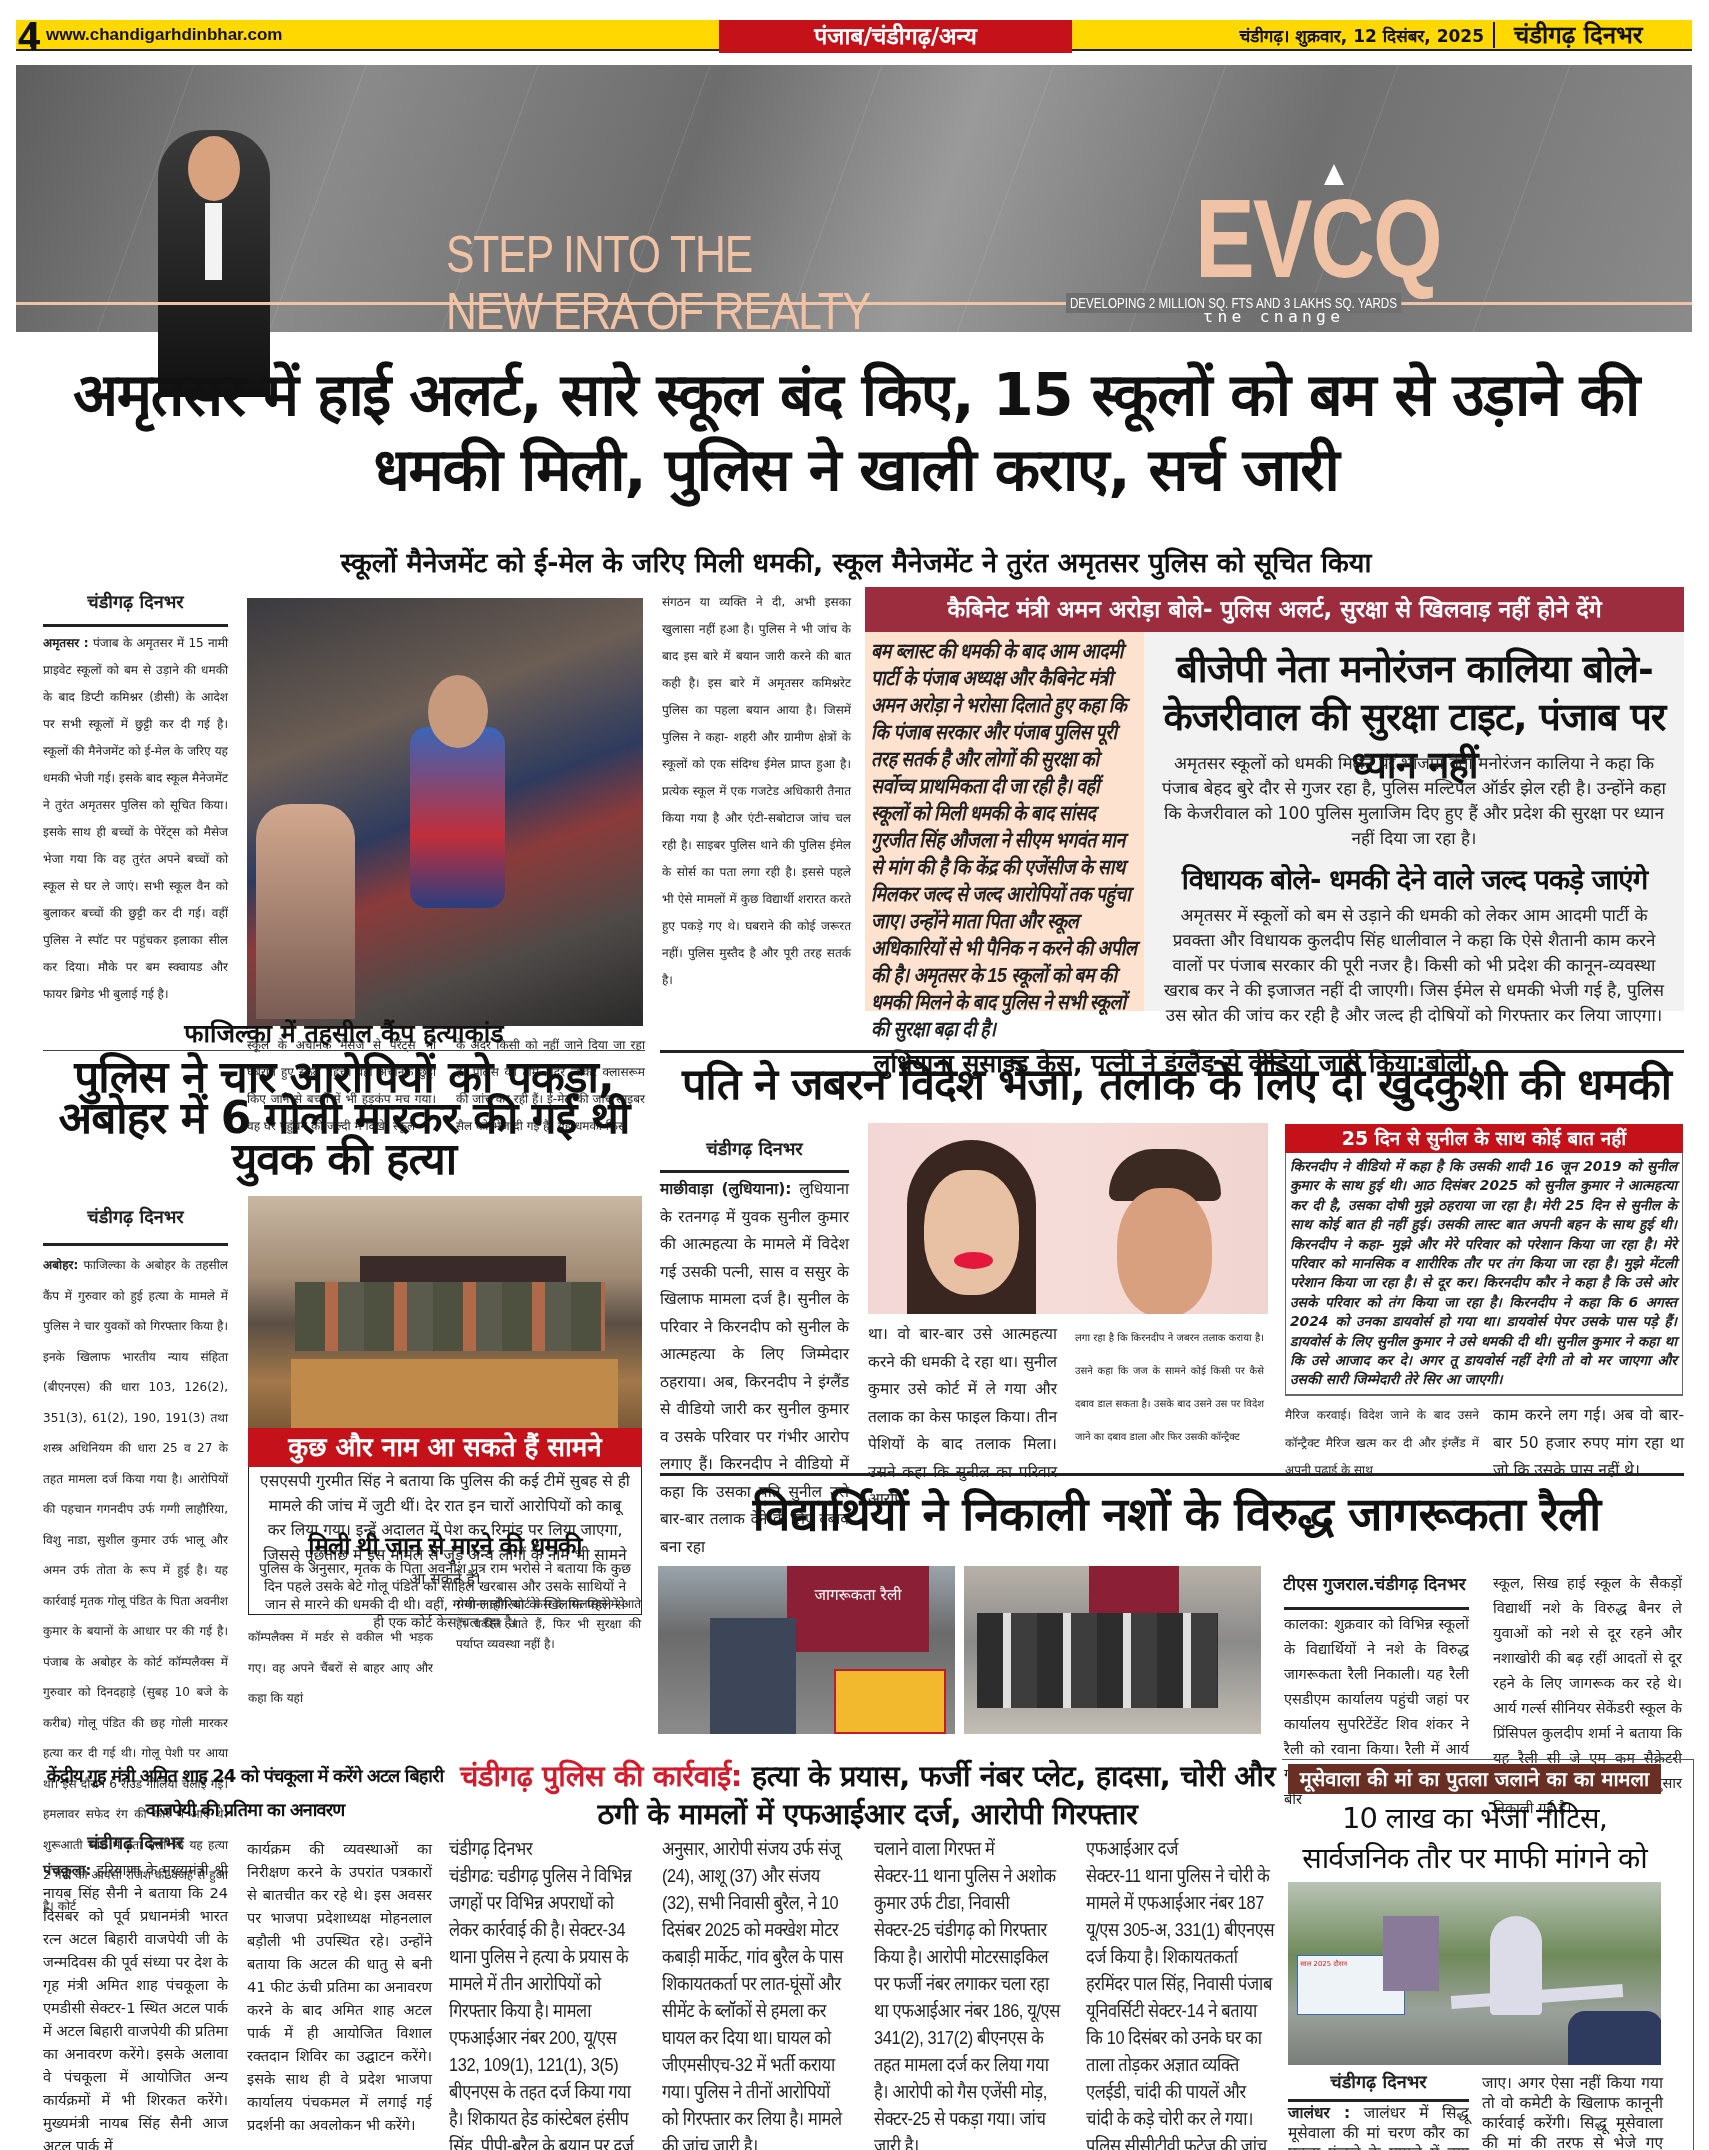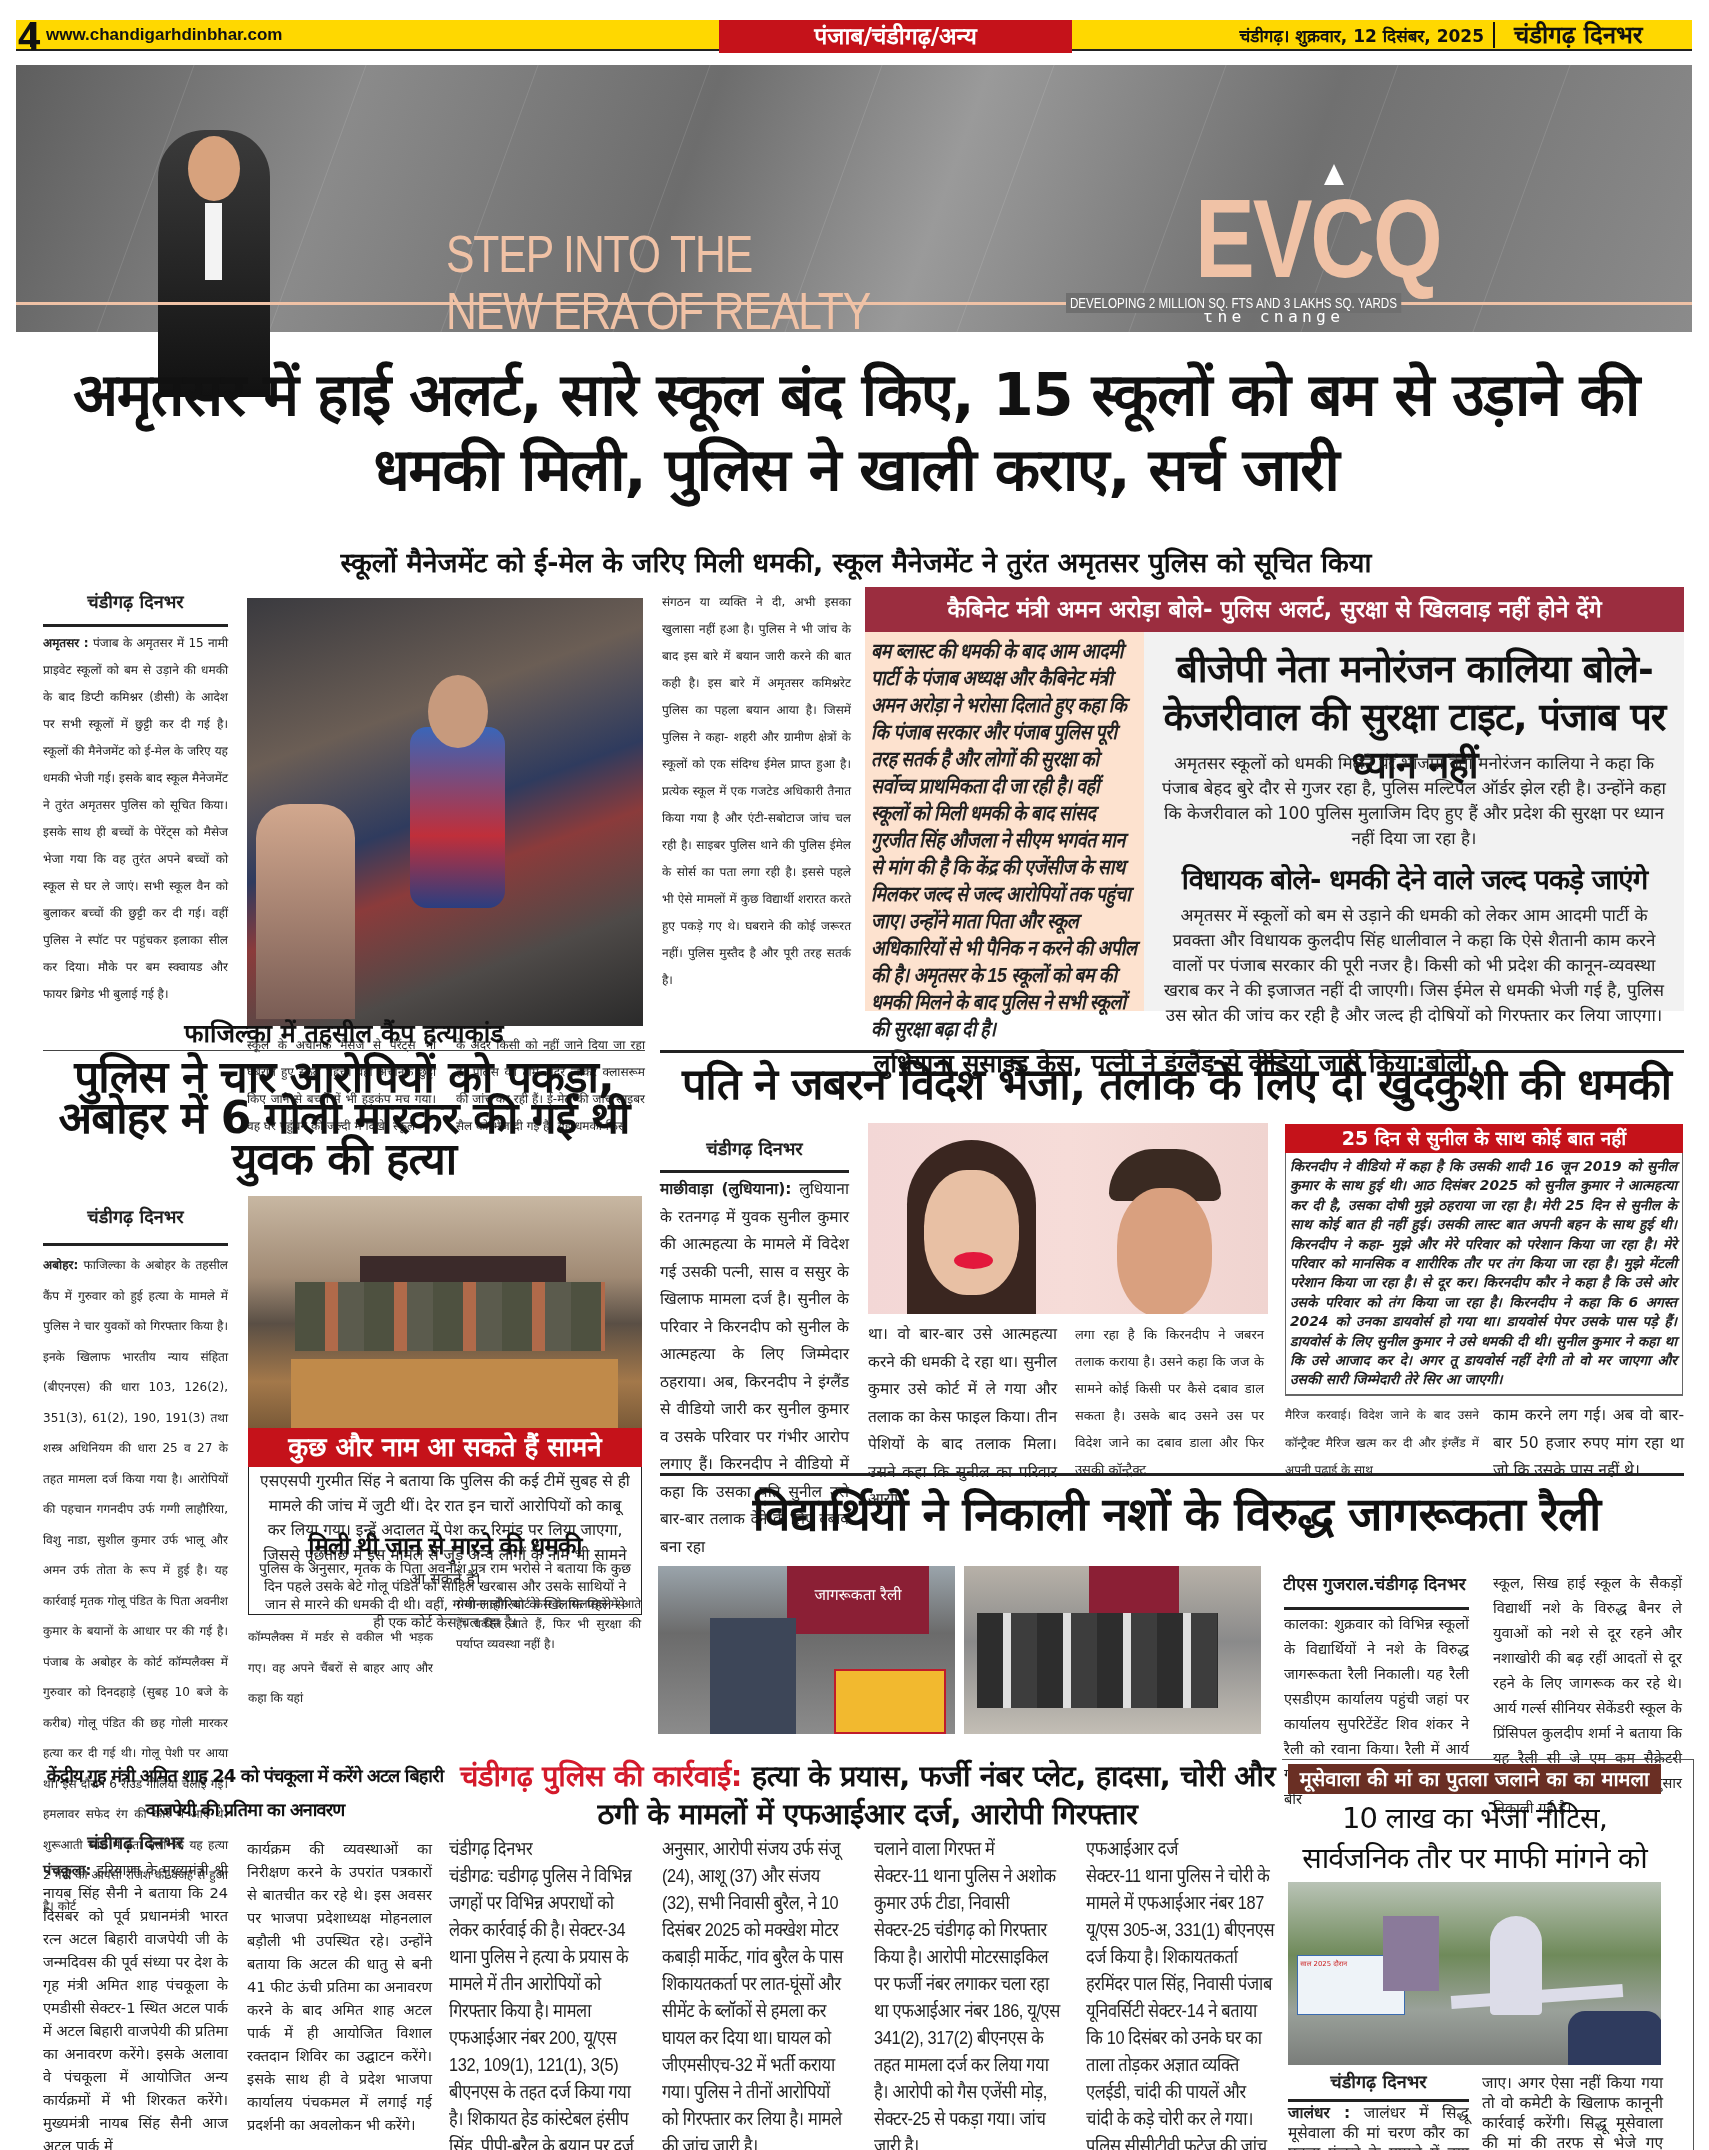--- a/index.html
+++ b/index.html
@@ -130,31 +130,31 @@
 <div class="abs hr" style="left:660px;top:1170px;width:189px;height:3px"></div>
 <div class="abs col" style="left:660px;top:1176px;width:189px;font-size:15.5px;line-height:27.5px"><b>माछीवाड़ा (लुधियाना):</b> <span>लुधियाना के रतनगढ़ में युवक सुनील कुमार की आत्महत्या के मामले में विदेश गई उसकी पत्नी, सास व ससुर के खिलाफ मामला दर्ज है। सुनील के परिवार ने किरनदीप को सुनील के आत्महत्या के लिए जिम्मेदार ठहराया। अब, किरनदीप ने इंग्लैंड से वीडियो जारी कर सुनील कुमार व उसके परिवार पर गंभीर आरोप लगाए हैं। किरनदीप ने वीडियो में कहा कि उसका पति सुनील उसे बार-बार तलाक देने के लिए दबाव बना रहा</span></div>
 <div class="abs photo" style="left:868px;top:1123px;width:400px;height:191px;background:linear-gradient(90deg,#f3d7d6,#f6dcd8 50%,#f0d4d0)">
   <div class="abs" style="left:39px;top:17px;width:129px;height:181px;background:#3a2620;border-radius:65px 65px 0 0"></div>
   <div class="abs" style="left:56px;top:47px;width:95px;height:125px;background:#e8c0a4;border-radius:45%"></div>
   <div class="abs" style="left:86px;top:129px;width:39px;height:17px;background:#e3183c;border-radius:50%"></div>
   <div class="abs" style="left:241px;top:26px;width:112px;height:52px;background:#3a2a22;border-radius:52px 52px 8.6px 8.6px"></div>
   <div class="abs" style="left:249px;top:65px;width:95px;height:129px;background:#d9a07f;border-radius:45%"></div>
 </div>
 <div class="abs col" style="left:868px;top:1321px;width:189px;font-size:15.5px;line-height:27.5px">था। वो बार-बार उसे आत्महत्या करने की धमकी दे रहा था। सुनील कुमार उसे कोर्ट में ले गया और तलाक का केस फाइल किया। तीन पेशियों के बाद तलाक मिला। उसने कहा कि सुनील का परिवार आरोप</div>
-<div class="abs col" style="left:1075px;top:1321px;width:189px;font-size:13px;line-height:27px">लगा रहा है कि किरनदीप ने जबरन तलाक कराया है। उसने कहा कि जज के सामने कोई किसी पर कैसे दबाव डाल सकता है। उसके बाद उसने उस पर विदेश जाने का दबाव डाला और फिर उसकी कॉन्ट्रैक्ट</div>
+<div class="abs col" style="left:1075px;top:1321px;width:189px;font-size:10px;line-height:33px">लगा रहा है कि किरनदीप ने जबरन तलाक कराया है। उसने कहा कि जज के सामने कोई किसी पर कैसे दबाव डाल सकता है। उसके बाद उसने उस पर विदेश जाने का दबाव डाला और फिर उसकी कॉन्ट्रैक्ट</div>
 <div class="abs band-red" style="left:1285px;top:1124px;width:398px;height:29px;font-size:19px;line-height:29px">25 दिन से सुनील के साथ कोई बात नहीं</div>
 <div class="abs" style="left:1285px;top:1153px;width:398px;height:243px;border:0.9px solid #666;border-top:none;border-bottom-width:2.6px"></div>
 <div class="abs it" style="left:1290px;top:1157px;width:387px;font-family:'DejaVu Sans',sans-serif;font-weight:bold;font-size:13.8px;line-height:19.4px;color:#222;text-align:justify">किरनदीप ने वीडियो में कहा है कि उसकी शादी 16 जून 2019 को सुनील कुमार के साथ हुई थी। आठ दिसंबर 2025 को सुनील कुमार ने आत्महत्या कर दी है, उसका दोषी मुझे ठहराया जा रहा है। मेरी 25 दिन से सुनील के साथ कोई बात ही नहीं हुई। उसकी लास्ट बात अपनी बहन के साथ हुई थी। किरनदीप ने कहा- मुझे और मेरे परिवार को परेशान किया जा रहा है। मेरे परिवार को मानसिक व शारीरिक तौर पर तंग किया जा रहा है। मुझे मेंटली परेशान किया जा रहा है। से दूर कर। किरनदीप कौर ने कहा है कि उसे ओर उसके परिवार को तंग किया जा रहा है। किरनदीप ने कहा कि 6 अगस्त 2024 को उनका डायवोर्स हो गया था। डायवोर्स पेपर उसके पास पड़े हैं। डायवोर्स के लिए सुनील कुमार ने उसे धमकी दी थी। सुनील कुमार ने कहा था कि उसे आजाद कर दे। अगर तू डायवोर्स नहीं देगी तो वो मर जाएगा और उसकी सारी जिम्मेदारी तेरे सिर आ जाएगी।</div>
 <div class="abs col" style="left:1285px;top:1402px;width:194px;font-size:12px;line-height:27.5px">मैरिज करवाई। विदेश जाने के बाद उसने कॉन्ट्रैक्ट मैरिज खत्म कर दी और इंग्लैंड में अपनी पढ़ाई के साथ</div>
 <div class="abs col" style="left:1493px;top:1402px;width:191px;font-size:15.5px;line-height:27.5px">काम करने लग गई। अब वो बार-बार 50 हजार रुपए मांग रहा था जो कि उसके पास नहीं थे।</div>
 
 <div class="abs hr" style="left:660px;top:1473px;width:1024px;height:3.4px"></div>
 <div class="abs head" style="left:658px;top:1484px;width:1037px;font-size:46px;line-height:60px">विद्यार्थियों ने निकाली नशों के विरुद्ध जागरूकता रैली</div>
 <div class="abs photo" style="left:658px;top:1566px;width:297px;height:168px;background:linear-gradient(#9aa4ab 0%,#6b6b6b 40%,#8b8b8b 100%)">
-  <div class="abs" style="left:129px;top:0;width:142px;height:68px;background:#8b1f35">
+  <div class="abs" style="left:129px;top:0;width:142px;height:86px;background:#8b1f35">
       <div style="color:#fff;font-family:'DejaVu Sans',sans-serif;font-size:15.5px;text-align:center;margin-top:17px">जागरूकता रैली</div>
     </div>
   <div class="abs" style="left:176px;top:103px;width:112px;height:65px;background:#f2b92f;border:2.6px solid #c01c2a"></div>
   <div class="abs" style="left:52px;top:52px;width:86px;height:116px;background:#3d4658"></div>
 </div>
 <div class="abs photo" style="left:964px;top:1566px;width:297px;height:168px;background:linear-gradient(#b7b1a8 0%,#8a8a8a 45%,#c3beb5 100%)">
   <div class="abs" style="left:125px;top:0;width:90px;height:60px;background:#8b1f35"></div>
   <div class="abs" style="left:125px;top:77px;width:69px;height:56px;background:#f2b92f;border:2.2px solid #c01c2a"></div>
   <div class="abs" style="left:13px;top:47px;width:241px;height:95px;background:repeating-linear-gradient(90deg,#2d2d2d 0 26px,#dfdfdf 26px 34px,#3d3d3d 34px 60px)"></div>
 </div>

